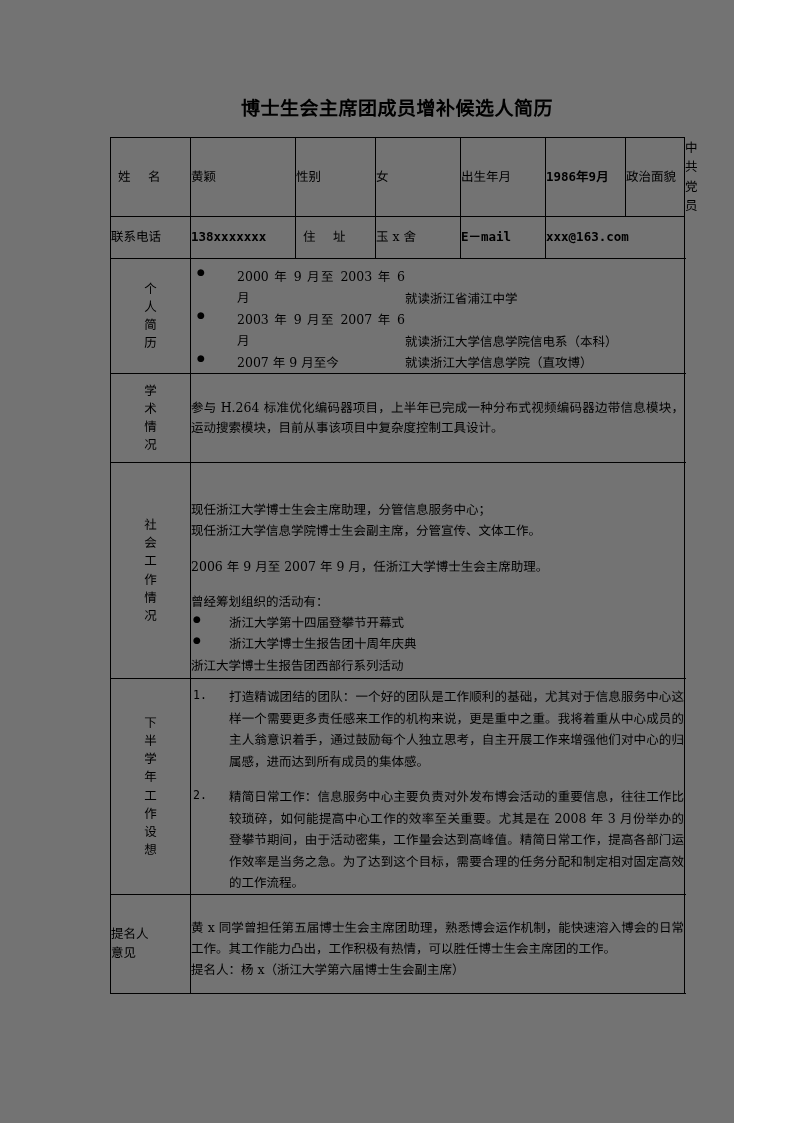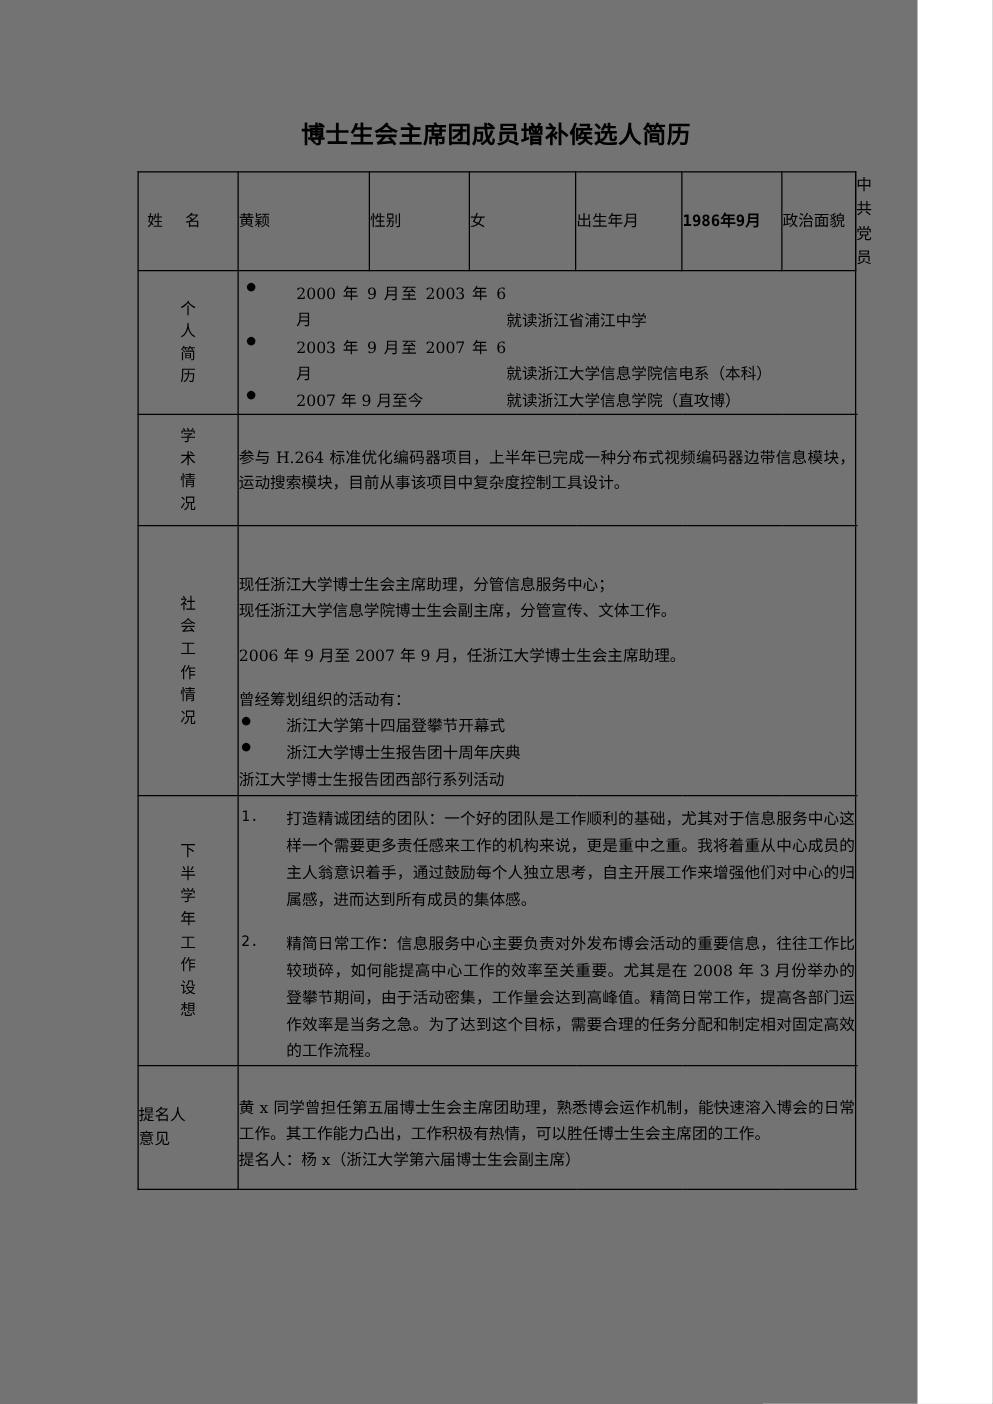--- a/index.html
+++ b/index.html
@@ -198,20 +198,30 @@
         <td class="cell-center">黄颖</td>
         <td class="cell-center">性别</td>
         <td class="cell-center">女</td>
         <td class="cell-center">出生年月</td>
         <td class="cell-center mono">1986年9月</td>
         <td class="cell-center">政治面貌</td>
         <td class="cell-center">中共党员</td>
       </tr>
 
 
+      <tr class="row-contact">
+        <td class="cell-center">联系电话</td>
+        <td class="cell-center mono">138xxxxxxx</td>
+        <td class="cell-center">
+          <span class="lbl-sp">住 址</span>
+        </td>
+        <td class="cell-center">玉 x 舍</td>
+        <td class="cell-center mono">E－mail</td>
+        <td class="cell-center mono" colspan="3">xxx@163.com</td>
+      </tr>
 
       <tr>
         <td class="vlabel" style="height:83px">
           <span>个</span>
           <span>人</span>
           <span>简</span>
           <span>历</span>
         </td>
         <td class="body-cell" colspan="7" style="padding-top:7px">
           <ul class="bullets">

